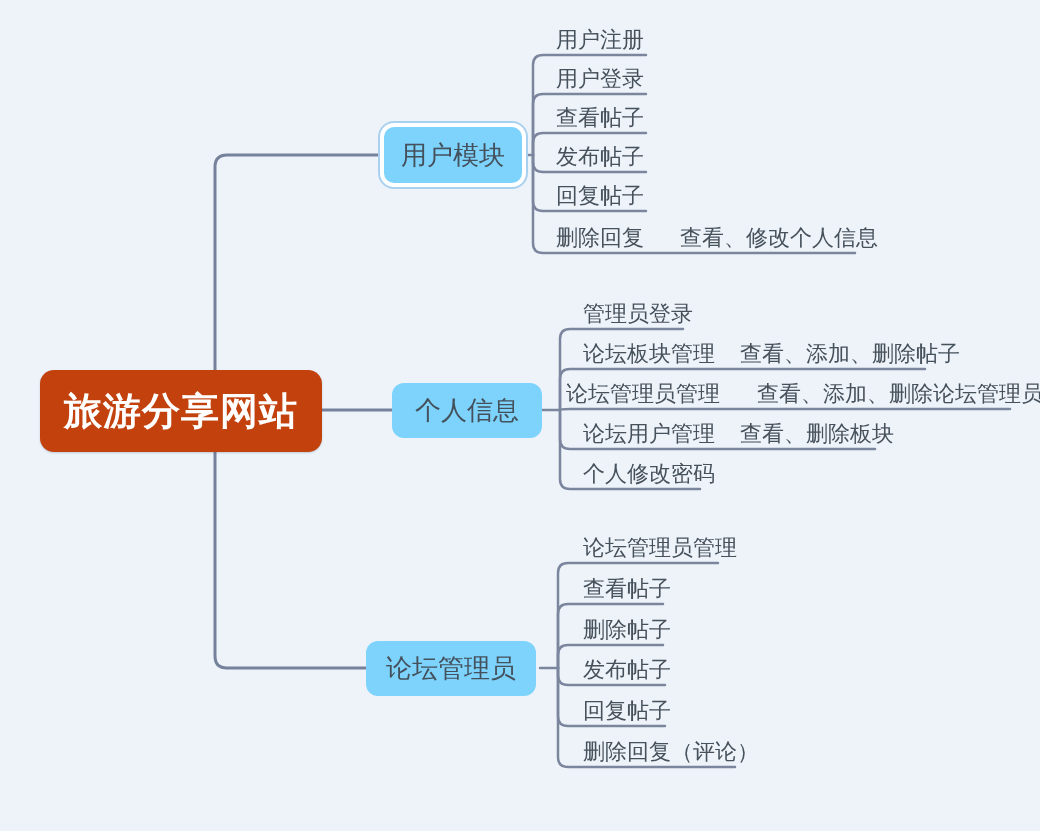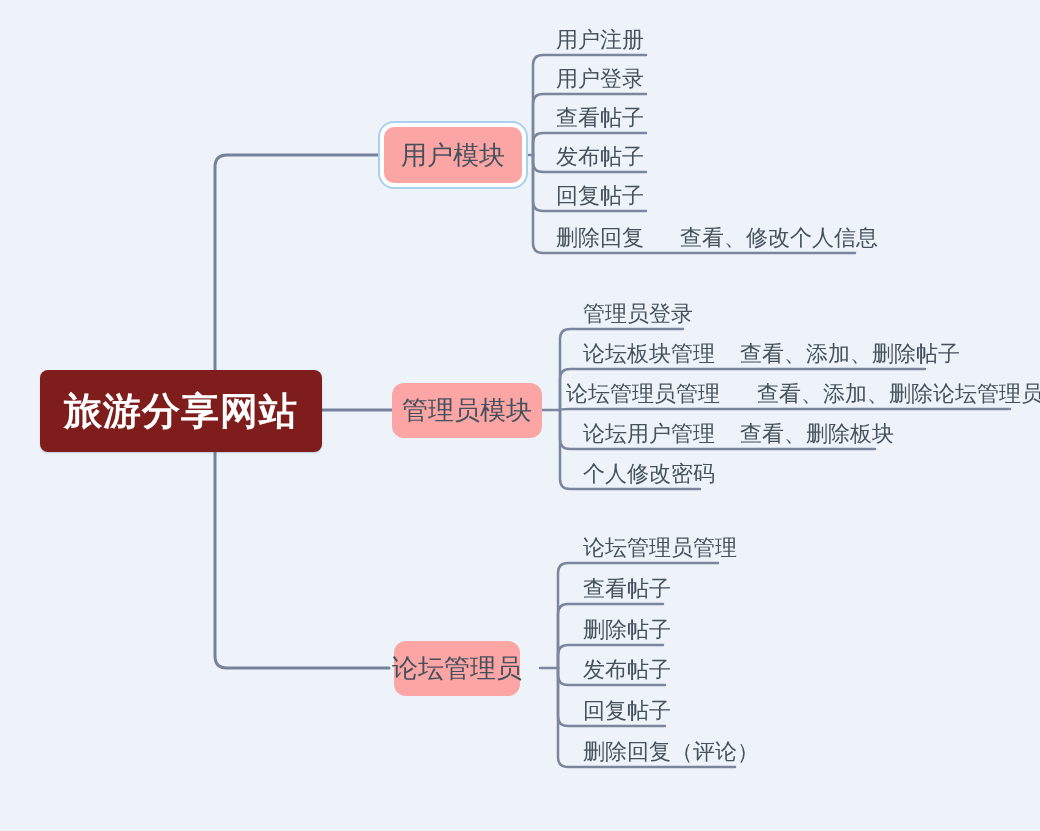--- a/index.html
+++ b/index.html
@@ -12,36 +12,36 @@
   svg.wires path{fill:none;stroke:#76819b;stroke-linecap:round;}
   svg.wires path.trunk{stroke-width:3;}
   svg.wires path.wire{stroke-width:2.5;stroke:#7b869e;}
 
   .node{
     position:absolute;display:flex;align-items:center;justify-content:center;
     box-sizing:border-box;white-space:nowrap;cursor:default;
   }
   .root-node{
     left:40px;top:370px;width:282px;height:82px;
-    background:#7f1d1d;border-radius:8px;
+    background:#c2410c;border-radius:14px;
     color:#ffffff;font-size:38px;font-weight:bold;letter-spacing:1px;
     box-shadow:0 1px 2px rgba(60,80,110,0.25);
   }
   .sel-ring{
     position:absolute;left:378px;top:121px;width:150px;height:68px;
     box-sizing:border-box;background:#ffffff;border:2px solid #a9d1ef;
     border-radius:16px;
   }
   .branch-node{
-    background:#fca5a5;border-radius:10px;
+    background:#7dd3fc;border-radius:10px;
     color:#44505c;font-size:26px;
   }
   .branch-1{left:384px;top:127px;width:138px;height:56px;}
   .branch-2{left:392px;top:383px;width:150px;height:55px;border-radius:12px;}
-  .branch-3{left:394px;top:641px;width:126px;height:55px;border-radius:12px;}
+  .branch-3{left:366px;top:641px;width:170px;height:55px;border-radius:12px;}
 
   .leaf{
     position:absolute;font-size:22px;line-height:21px;color:#46515c;
     white-space:nowrap;cursor:default;
   }
 </style>
 </head>
 <body>
 
 <div class="canvas">
@@ -74,21 +74,21 @@
     <path class="wire" d="M 558 668 V 675 Q 558 685 568 685 H 665"></path>
     <path class="wire" d="M 558 668 V 716 Q 558 726 568 726 H 665"></path>
     <path class="wire" d="M 558 668 V 757 Q 558 767 568 767 H 735"></path>
   </svg>
 
   <div class="node root-node">旅游分享网站</div>
 
   <div class="sel-ring"></div>
   <div class="node branch-node branch-1">用户模块</div>
 
-  <div class="node branch-node branch-2">管理员模块</div>
+  <div class="node branch-node branch-2">个人信息</div>
 
   <div class="node branch-node branch-3">论坛管理员</div>
 
   <span class="leaf" style="left:556px;top:29px">用户注册</span>
   <span class="leaf" style="left:556px;top:68px">用户登录</span>
   <span class="leaf" style="left:556px;top:107px">查看帖子</span>
   <span class="leaf" style="left:556px;top:146px">发布帖子</span>
   <span class="leaf" style="left:556px;top:185px">回复帖子</span>
   <span class="leaf" style="left:556px;top:227px">删除回复</span>
   <span class="leaf" style="left:680px;top:227px">查看、修改个人信息</span>

